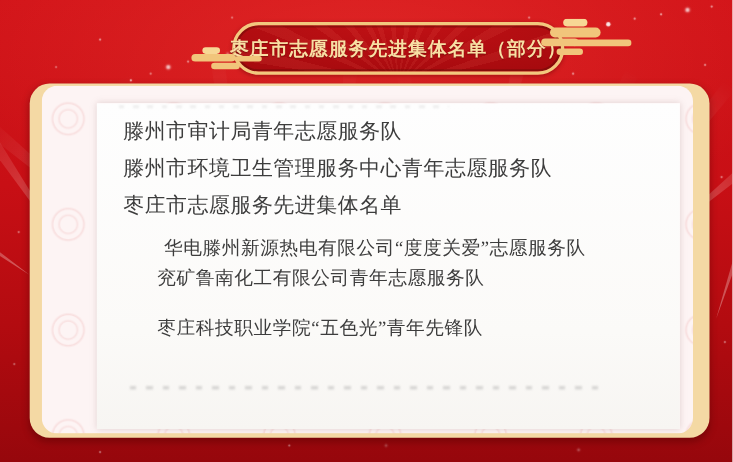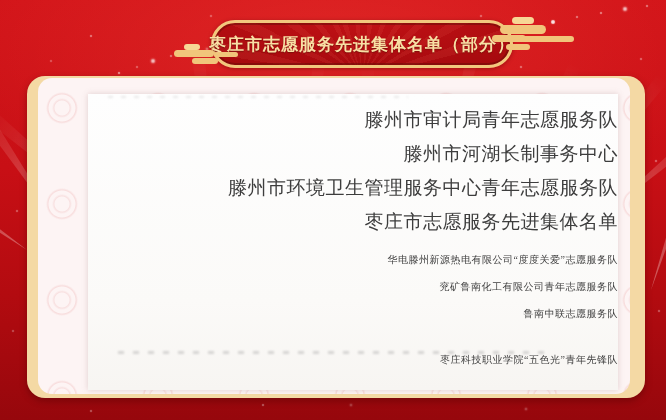--- a/index.html
+++ b/index.html
@@ -98,29 +98,29 @@
       radial-gradient(circle at 24px 30px, rgba(236,168,168,0) 13px, rgba(236,168,168,.30) 14px, rgba(236,168,168,0) 16px),
       radial-gradient(circle at 24px 30px, rgba(236,168,168,0) 7px, rgba(236,168,168,.26) 8px, rgba(236,168,168,0) 10px),
       radial-gradient(circle at 70px 75px, rgba(236,168,168,0) 17px, rgba(236,168,168,.26) 18px, rgba(236,168,168,0) 20px),
       radial-gradient(circle at 70px 75px, rgba(236,168,168,0) 10px, rgba(236,168,168,.22) 11px, rgba(236,168,168,0) 13px);
     background-size:96px 96px;
   }
   .photo{
     position:absolute; left:50px; top:16px; width:530px; height:296px;
     background:linear-gradient(180deg,#fefefe 0%, #fbfaf8 70%, #f7f5f2 100%);
     box-shadow:0 0 6px rgba(150,110,110,.28);
-    box-sizing:border-box; padding:9px 0 0 24px;text-align:right;
+    box-sizing:border-box; padding:9px 0 0 24px;
   }
   .line{
     font-family:"Liberation Serif","DejaVu Serif",serif;
     color:#3d3d3d; letter-spacing:.5px; white-space:nowrap;
   }
   .g1 .line{ font-size:19px; line-height:34px; }
   .g2{ margin-top:7px; padding-left:31px; }
-  .g2 .line{ font-size:10px; line-height:27px; }
+  .g2 .line{ font-size:17px; line-height:27px; }
   .g2 .line:first-child{ text-indent:6px; }
   .g2 .line:last-child{ margin-top:19px; }
   .smudge{
     position:absolute; left:30px; top:257px; width:430px; height:3px;
     background:repeating-linear-gradient(90deg, rgba(125,125,125,.28) 0 6px, rgba(125,125,125,0) 6px 15px);
     filter:blur(1px);
   }
   .smudge-top{
     position:absolute; left:20px; top:2px; width:300px; height:2px;
     background:repeating-linear-gradient(90deg, rgba(140,140,140,.18) 0 5px, rgba(140,140,140,0) 5px 13px);
@@ -168,29 +168,27 @@
     </span>
   </div>
 
   <div class="card">
     <div class="card-inner">
       <div class="photo">
         <div class="smudge-top"></div>
 
         <div class="g1">
           <div class="line">滕州市审计局青年志愿服务队</div>
-          <div class="line">滕州市河湖长制事务中心</div>
           <div class="line">滕州市环境卫生管理服务中心青年志愿服务队</div>
           <div class="line">枣庄市志愿服务先进集体名单</div>
         </div>
 
         <div class="g2">
           <div class="line">华电滕州新源热电有限公司“度度关爱”志愿服务队</div>
           <div class="line">兖矿鲁南化工有限公司青年志愿服务队</div>
-          <div class="line">鲁南中联志愿服务队</div>
           <div class="line">枣庄科技职业学院“五色光”青年先锋队</div>
         </div>
 
         <div class="smudge"></div>
       </div>
     </div>
   </div>
 
 </div>
 

